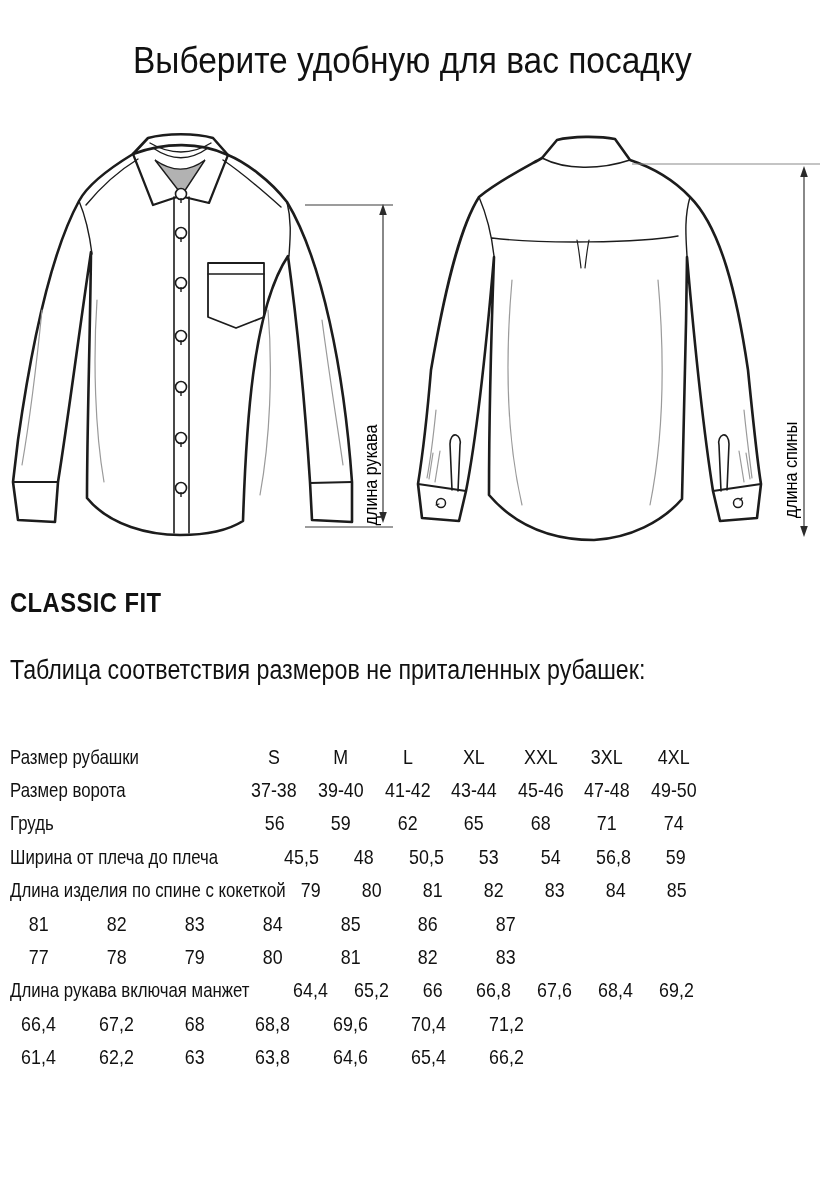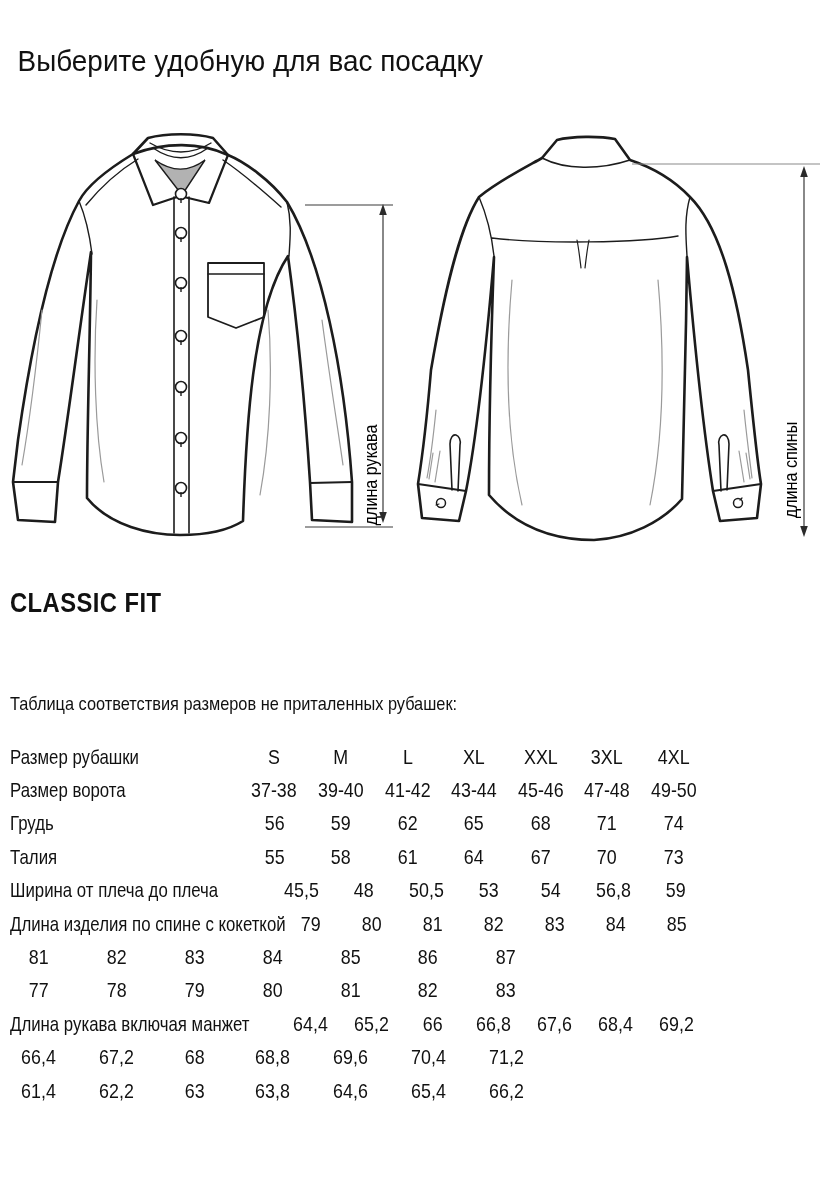--- a/index.html
+++ b/index.html
@@ -1,27 +1,27 @@
 <!DOCTYPE html>
 <html><head>
 <meta charset="utf-8">
 <style>
   html,body{margin:0;padding:0;background:#fff;}
   .page{position:relative;width:825px;height:1200px;background:#fff;overflow:hidden;
         font-family:"Liberation Sans",sans-serif;color:#111;}
-  .title{position:absolute;top:44px;left:0;width:825px;
-         font-size:30px;line-height:34px;font-weight:400;white-space:nowrap;}
+  .title{position:absolute;top:44px;left:0;width:825px;text-align:center;
+         font-size:36px;line-height:34px;font-weight:400;white-space:nowrap;}
   .title .sx{display:inline-block;transform:scaleX(.93);transform-origin:50% 50%;}
   .figure{position:absolute;top:110px;left:0;width:825px;height:480px;}
   .figure svg{display:block;width:825px;height:480px;}
   .heading{position:absolute;top:587px;left:10px;font-size:28px;line-height:32px;
            font-weight:700;letter-spacing:.5px;white-space:nowrap;}
   .heading .sx{display:inline-block;transform:scaleX(.85);transform-origin:0 50%;}
-  .caption{position:absolute;top:654px;left:10px;font-size:19px;line-height:32px;
-           font-weight:400;white-space:nowrap;margin-top:34px;}
+  .caption{position:absolute;top:654px;left:10px;font-size:27px;line-height:32px;
+           font-weight:400;white-space:nowrap;}
   .caption .sx{display:inline-block;transform:scaleX(.86);transform-origin:0 50%;}
   .size-table{position:absolute;top:740px;left:0;width:707px;}
   .trow{display:flex;height:33.4px;align-items:center;}
   .tlabel{width:280px;box-sizing:border-box;padding-left:10px;font-size:21px;white-space:nowrap;}
   .tlabel .sx{display:inline-block;transform:scaleX(.80);transform-origin:0 50%;}
   .tcell{width:77.857px;text-align:center;font-size:21px;white-space:nowrap;}
   .tcell .sx{display:inline-block;transform:scaleX(.85);transform-origin:50% 50%;}
   .shirt-line{fill:#fff;stroke:#1c1c1c;stroke-width:2.6;stroke-linejoin:round;stroke-linecap:round;}
   .detail{fill:none;stroke:#1c1c1c;stroke-linejoin:round;stroke-linecap:round;}
   .drape{fill:none;stroke:#9a9a9a;stroke-width:1.2;stroke-linecap:round;}
@@ -190,30 +190,20 @@
         <div class="tlabel"><span class="sx">Грудь</span></div>
         <div class="tcell"><span class="sx">56</span></div>
         <div class="tcell"><span class="sx">59</span></div>
         <div class="tcell"><span class="sx">62</span></div>
         <div class="tcell"><span class="sx">65</span></div>
         <div class="tcell"><span class="sx">68</span></div>
         <div class="tcell"><span class="sx">71</span></div>
         <div class="tcell"><span class="sx">74</span></div>
       </div>
       <div class="trow">
-        <div class="tlabel"><span class="sx">Талия</span></div>
-        <div class="tcell"><span class="sx">55</span></div>
-        <div class="tcell"><span class="sx">58</span></div>
-        <div class="tcell"><span class="sx">61</span></div>
-        <div class="tcell"><span class="sx">64</span></div>
-        <div class="tcell"><span class="sx">67</span></div>
-        <div class="tcell"><span class="sx">70</span></div>
-        <div class="tcell"><span class="sx">73</span></div>
-      </div>
-      <div class="trow">
         <div class="tlabel"><span class="sx">Ширина от плеча до плеча</span></div>
         <div class="tcell"><span class="sx">45,5</span></div>
         <div class="tcell"><span class="sx">48</span></div>
         <div class="tcell"><span class="sx">50,5</span></div>
         <div class="tcell"><span class="sx">53</span></div>
         <div class="tcell"><span class="sx">54</span></div>
         <div class="tcell"><span class="sx">56,8</span></div>
         <div class="tcell"><span class="sx">59</span></div>
       </div>
       <div class="trow">

